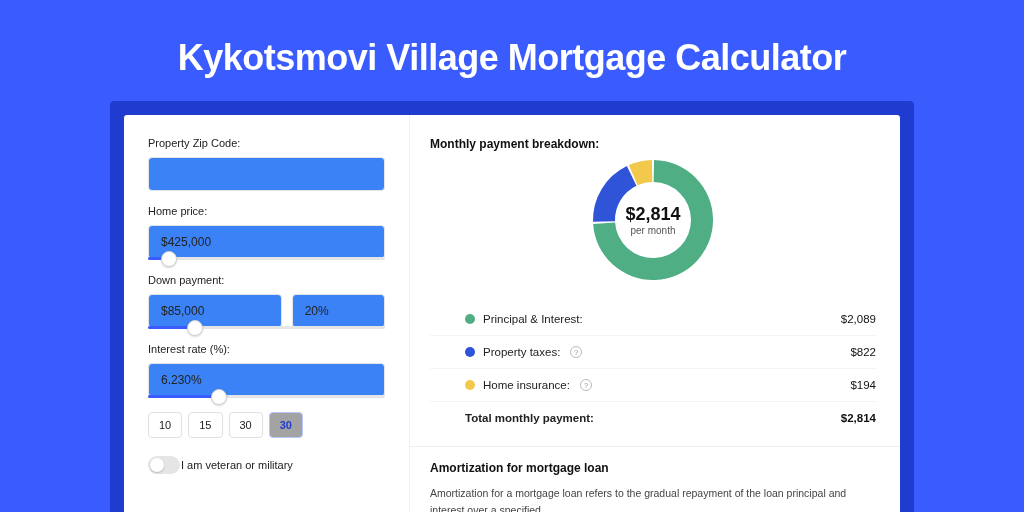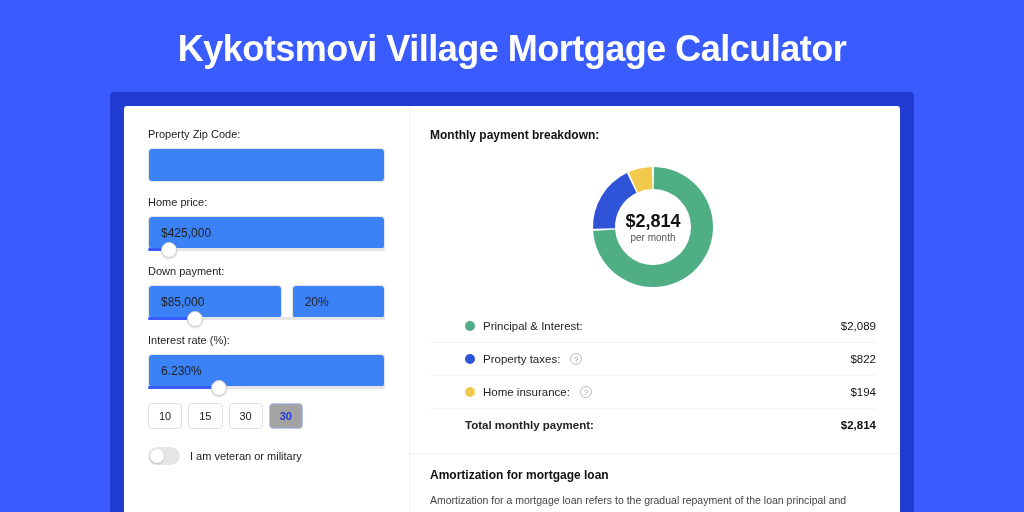--- a/index.html
+++ b/index.html
@@ -4,21 +4,21 @@
 <style>
   * { box-sizing: border-box; margin: 0; padding: 0; }
   html, body { width: 1024px; height: 512px; overflow: hidden; font-family: -apple-system, BlinkMacSystemFont, "Segoe UI", Arial, sans-serif; }
   body { background: #3a5cff; }
   .page-title {
     text-align: center;
     color: #fff;
     font-size: 36px;
     font-weight: 700;
     letter-spacing: -0.5px;
-    padding: 28px 0 22px 0;
+    padding: 37px 0 22px 0;
   }
   .card {
     background: #1f3bd0;
     margin: 0 110px;
     border-radius: 4px 4px 0 0;
     padding: 14px 14px 0 14px;
     height: 512px;
   }
   .inner {
     background: #fff;
@@ -61,32 +61,32 @@
   }
   .row-two { display: flex; gap: 10px; }
   .row-two .text-input:first-child { flex: 1.6; }
   .row-two .text-input:last-child { flex: 1; }
   .period-group { display: flex; gap: 6px; }
   .period-btn {
     border: 1px solid #e0e0e0; background: #fff; border-radius: 4px;
     font-size: 11px; color: #222; padding: 6px 10px; cursor: pointer;
   }
   .period-btn.active { background: #a3a3a3; border-color: #b8c6ff; color: #1f3bd0; font-weight: 600; }
-  .toggle-row { display: flex; align-items: center; gap: 10px; margin-top: 18px; }
+  .toggle-row { display: flex; align-items: center; gap: 1px; margin-top: 18px; }
   .toggle {
     width: 32px; height: 18px; border-radius: 10px; background: #e5e5e5;
     position: relative;
   }
   .toggle-knob {
     position: absolute; left: 2px; top: 2px; width: 14px; height: 14px;
     background: #fff; border-radius: 50%; box-shadow: 0 1px 2px rgba(0,0,0,0.2);
   }
   .toggle-label { font-size: 11px; color: #222; }
 
-  .section-title { font-size: 12px; font-weight: 700; color: #111; margin-bottom: 20px; }
+  .section-title { font-size: 12px; font-weight: 700; color: #111; margin-bottom: 4px; }
   .donut-wrap { display: flex; justify-content: center; margin-bottom: 18px; }
   .donut { position: relative; width: 130px; height: 130px; }
   .donut svg { transform: rotate(-90deg); }
   .donut-center {
     position: absolute; inset: 0; display: flex; flex-direction: column;
     align-items: center; justify-content: center;
   }
   .donut-amount { font-size: 18px; font-weight: 800; color: #111; }
   .donut-sub { font-size: 10px; color: #555; text-align: center; }
   .legend-row {

